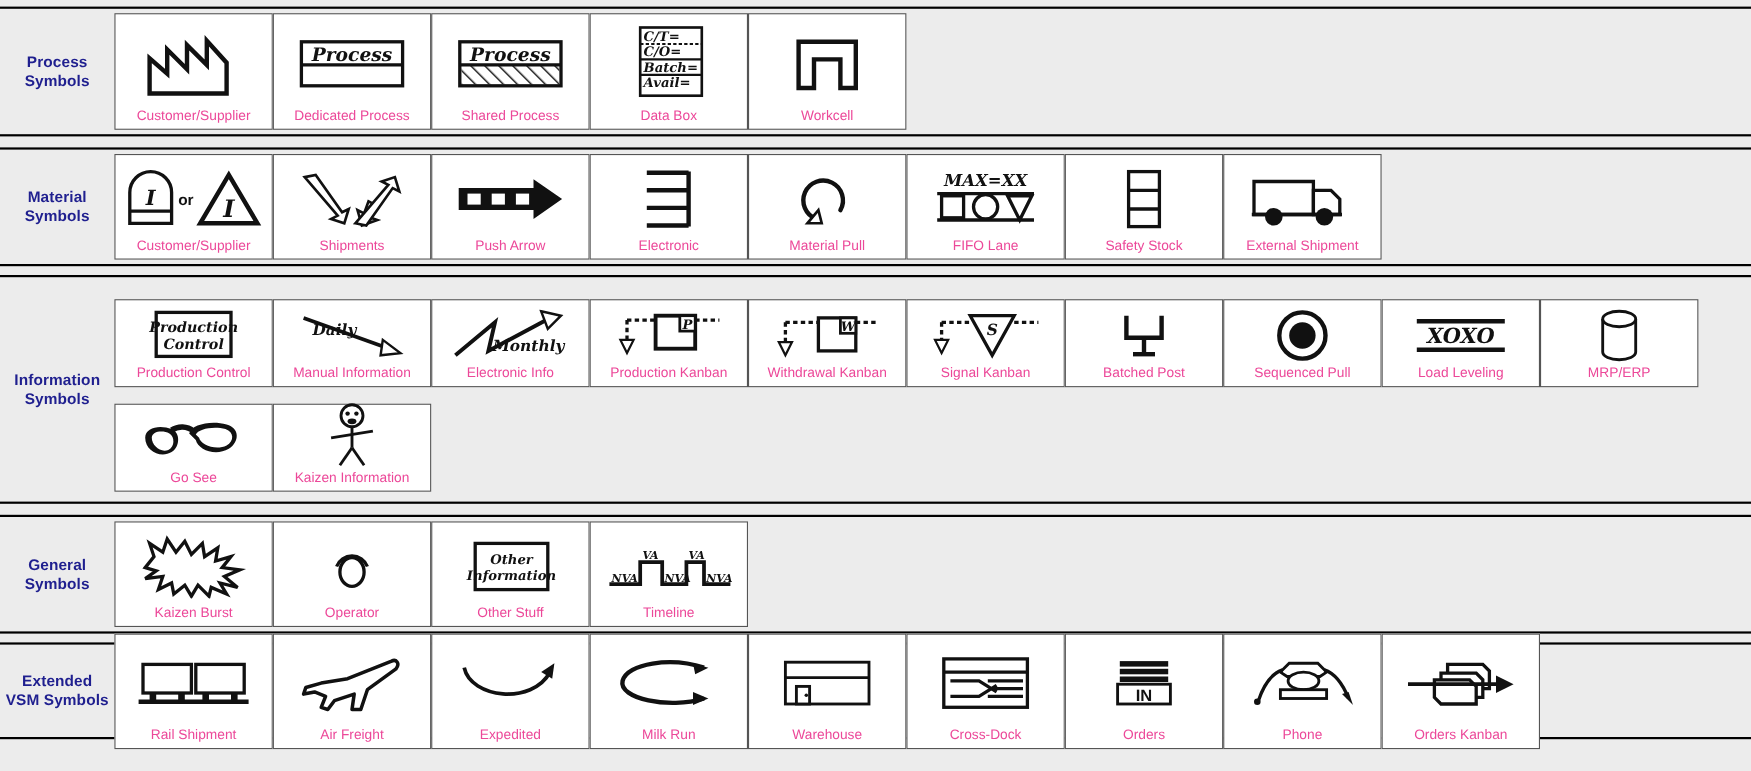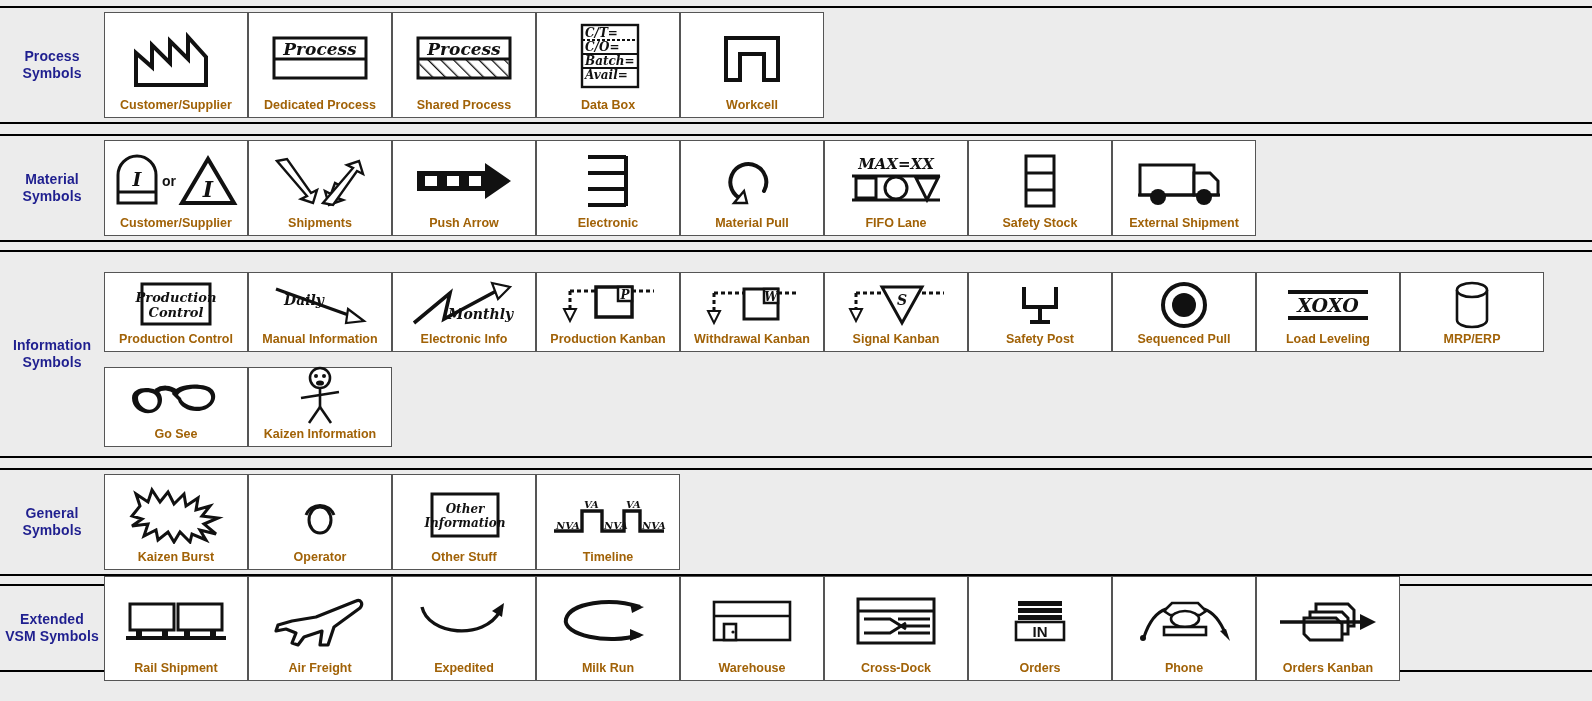--- a/index.html
+++ b/index.html
@@ -61,22 +61,22 @@
     width:100%;
     display:flex;
     align-items:center;
     justify-content:center;
     padding-top:4px;
     box-sizing:border-box;
   }
   .cell .cap{
     width:100%;
     text-align:center;
-    color:#a16207;
-    font-weight:bold;
+    color:#ec4899;
+    font-weight:normal;
     font-size:12.5px;
     padding-bottom:5px;
     white-space:nowrap;
   }
 
   svg{display:block;}
   .hand{font-family:"DejaVu Serif", serif;font-style:italic;font-weight:bold;}
 
   
   #band-process   {top:6px;   height:118px;}
@@ -379,21 +379,21 @@
         </div>
 
         <div class="cell">
           <div class="art">
             <svg width="60" height="52" viewBox="0 0 60 52">
               <path d="M14,8 L14,28 L46,28 L46,8" fill="none" stroke="#111" stroke-width="4" stroke-linejoin="miter"></path>
               <line x1="30" y1="28" x2="30" y2="42" stroke="#111" stroke-width="4"></line>
               <line x1="20" y1="43" x2="40" y2="43" stroke="#111" stroke-width="4"></line>
             </svg>
           </div>
-          <div class="cap">Safety Post</div>
+          <div class="cap">Batched Post</div>
         </div>
 
         <div class="cell">
           <div class="art">
             <svg width="60" height="52" viewBox="0 0 60 52">
               <circle cx="30" cy="26" r="21" fill="#fff" stroke="#111" stroke-width="4"></circle>
               <circle cx="30" cy="26" r="12" fill="#111"></circle>
             </svg>
           </div>
           <div class="cap">Sequenced Pull</div>

